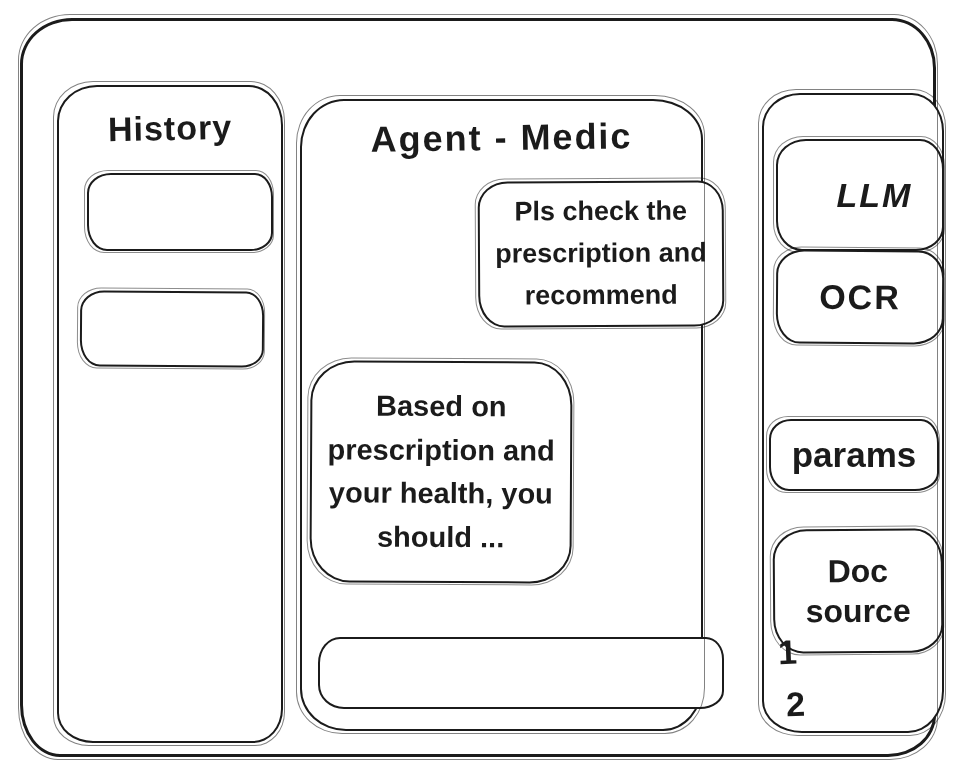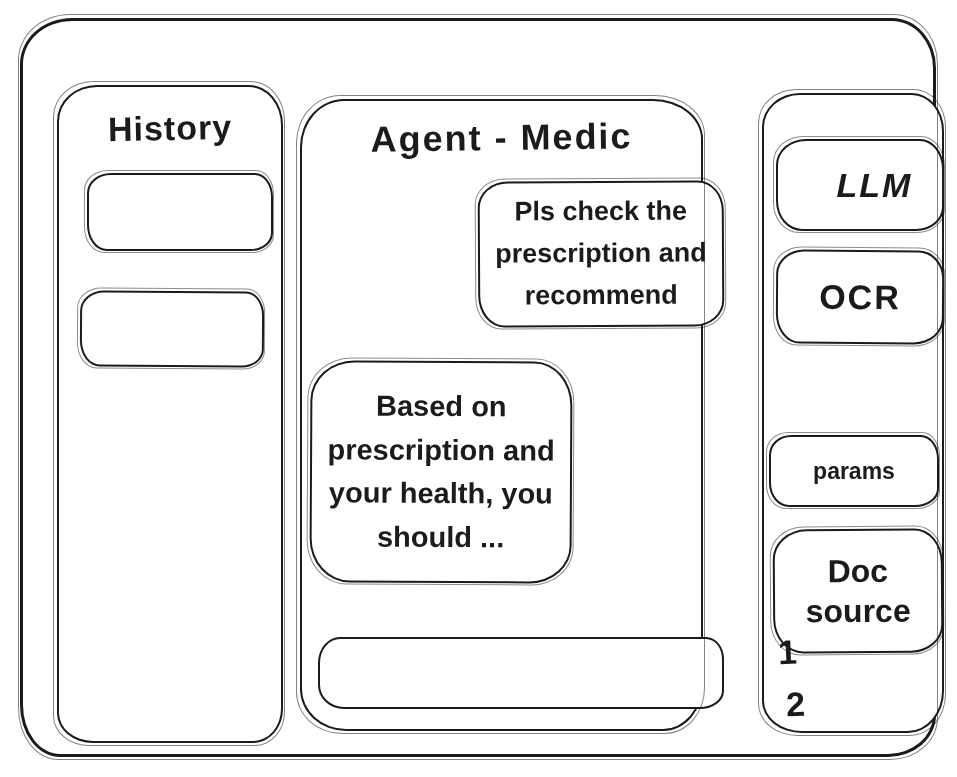--- a/index.html
+++ b/index.html
@@ -162,34 +162,34 @@
   }
   .tool-btn::after {
     content: "";
     position: absolute;
     inset: -5px -3px -4px -5px;
     border: 1.5px solid rgba(27,27,27,0.5);
     border-radius: inherit;
     pointer-events: none;
   }
   .btn-llm {
-    left: 12px; top: 44px; width: 168px; height: 92px;
+    left: 12px; top: 44px; width: 168px; height: 112px;
     font-size: 34px; font-style: italic; letter-spacing: 2px;
     border-radius: 30px 24px 28px 26px / 26px 30px 24px 30px;
     padding-left: 35px;
   }
   .btn-ocr {
     left: 12px; top: 155px; width: 168px; height: 94px;
     font-size: 34px; letter-spacing: 2px;
     border-radius: 28px 26px 30px 24px / 24px 28px 26px 30px;
     transform: rotate(0.4deg);
   }
   .btn-params {
-    left: 5px; top: 340px; width: 170px; height: 72px;
-    font-size: 23px;
+    left: 5px; top: 324px; width: 170px; height: 72px;
+    font-size: 35px;
     border-radius: 22px 18px 24px 20px / 20px 24px 18px 24px;
     text-align: right;
   }
   .btn-doc {
     left: 9px; top: 434px; width: 170px; height: 124px;
     font-size: 32px;
     border-radius: 34px 28px 32px 30px / 30px 34px 28px 34px;
     transform: rotate(-0.4deg);
   }
   .doc-num {

